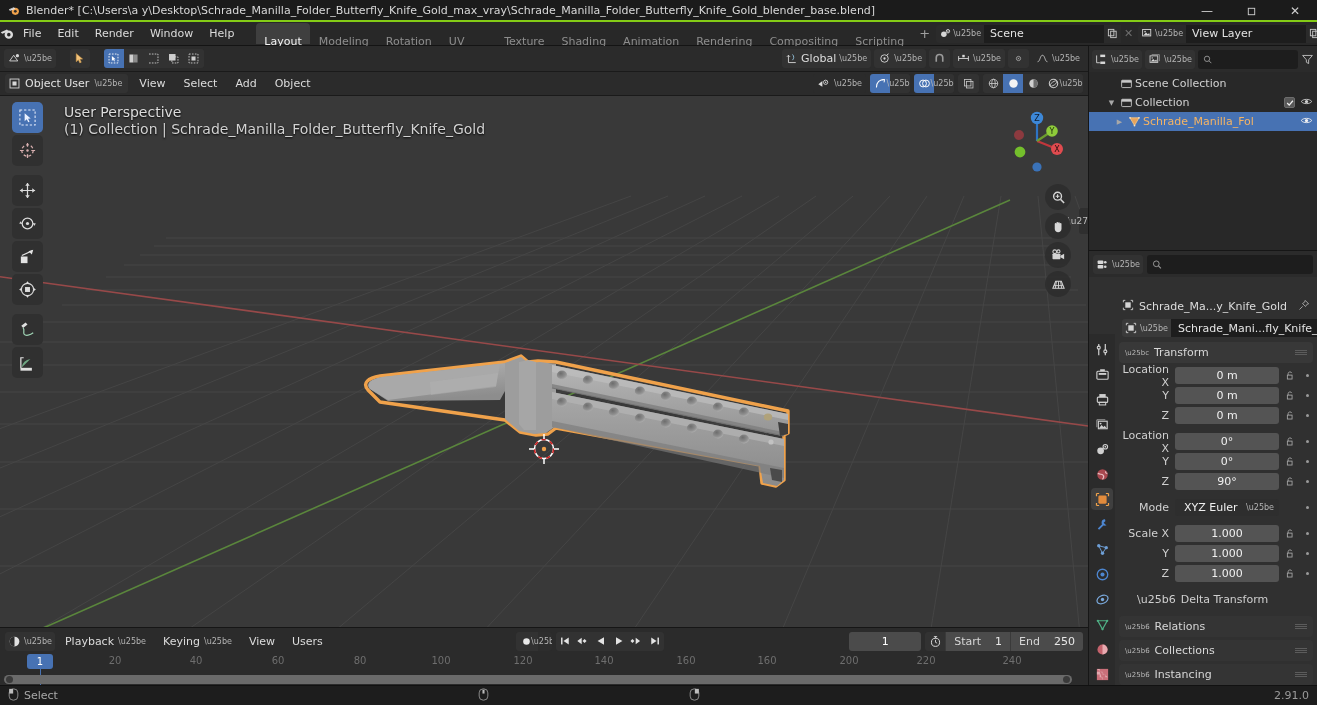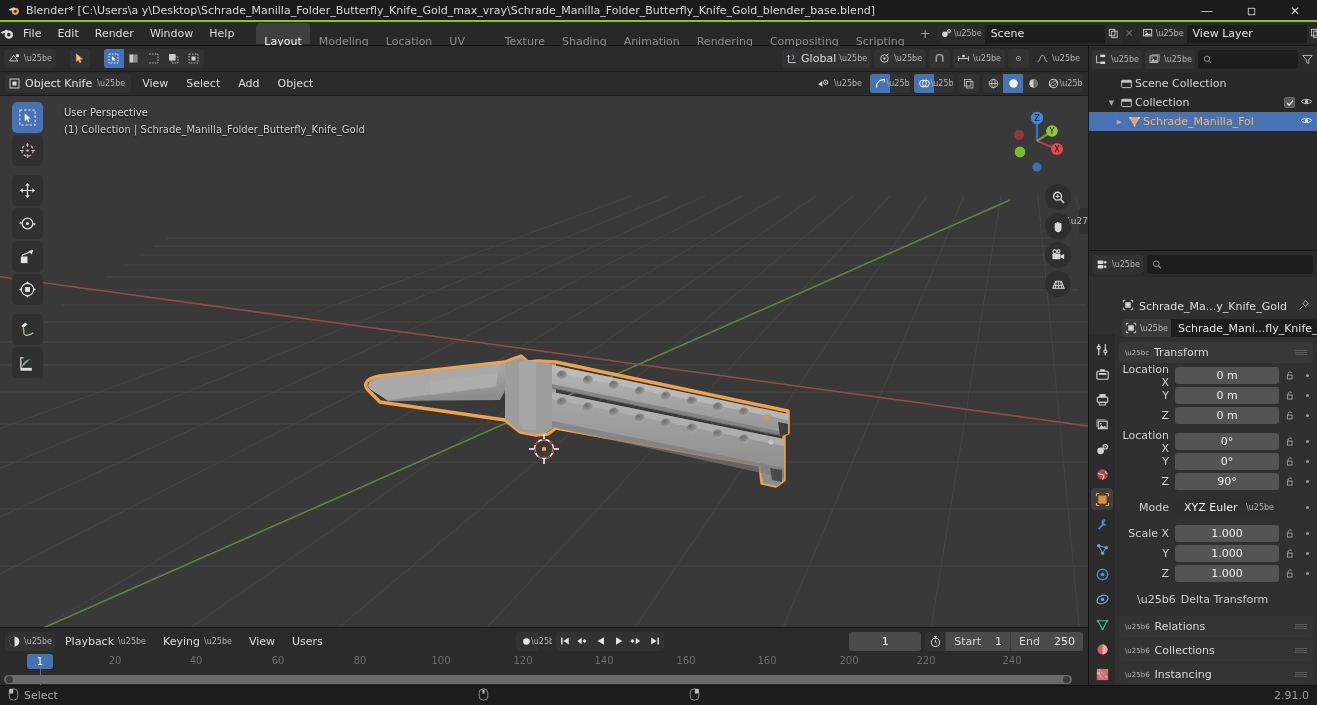--- a/index.html
+++ b/index.html
@@ -62,21 +62,21 @@
   .vp-header2{
     height:24px;background:#2b2b2b;display:flex;align-items:center;flex:0 0 24px;
     padding:0 5px;gap:4px;border-bottom:1px solid #1a1a1a;
   }
   .modebtn{display:flex;align-items:center;gap:4px;height:19px;padding:0 6px 0 3px;background:#323232;border-radius:3px;font-size:11px;color:#e2e2e2;}
   .mitem{padding:0 7px;height:19px;line-height:19px;font-size:11px;color:#dcdcdc;border-radius:3px;}
 
   
   .viewport{position:relative;flex:1 1 auto;overflow:hidden;background:#393939;min-height:0;}
   .vp-canvas{position:absolute;inset:0;}
-  .vp-text{position:absolute;left:64px;top:8px;font-size:10px;color:#dcdcdc;line-height:17px;text-shadow:0 1px 2px #000;pointer-events:none;}
+  .vp-text{position:absolute;left:64px;top:8px;font-size:14px;color:#dcdcdc;line-height:17px;text-shadow:0 1px 2px #000;pointer-events:none;}
   .vp-text .l2{color:#d2d2d2;}
 
   
   .toolcol{position:absolute;left:12px;top:6px;width:31px;display:flex;flex-direction:column;gap:2px;}
   .tool{width:31px;height:31px;border-radius:5px;background:#303030;display:flex;align-items:center;justify-content:center;}
   .tool.active{background:#4772b3;}
   .toolgap{height:5px;}
 
   
   .navgizmo{position:absolute;right:14px;top:8px;width:74px;height:74px;}
@@ -204,21 +204,21 @@
     </div>
     <div class="menu-item">File</div>
     <div class="menu-item">Edit</div>
     <div class="menu-item">Render</div>
     <div class="menu-item">Window</div>
     <div class="menu-item">Help</div>
 
     <div class="wstabs">
       <div class="wstab active">Layout</div>
       <div class="wstab">Modeling</div>
-      <div class="wstab">Location</div>
+      <div class="wstab">Rotation</div>
       <div class="wstab">UV Editing</div>
       <div class="wstab">Texture Paint</div>
       <div class="wstab">Shading</div>
       <div class="wstab">Animation</div>
       <div class="wstab">Rendering</div>
       <div class="wstab">Compositing</div>
       <div class="wstab">Scripting</div>
       <div class="plus">+</div>
     </div>
 
@@ -361,21 +361,21 @@
           <span class="caret">\u25be</span>
         </div>
       </div>
 
       <div class="vp-header2">
         <div class="modebtn">
           <svg width="13" height="13" viewBox="0 0 16 16">
             <rect x="2.5" y="2.5" width="11" height="11" fill="none" stroke="#d8d8d8" stroke-width="1.1"></rect>
             <rect x="5.5" y="5.5" width="5" height="5" fill="#d8d8d8"></rect>
           </svg>
-          <span>Object Knife</span>
+          <span>Object User</span>
           <span class="caret">\u25be</span>
         </div>
         <div class="mitem">View</div>
         <div class="mitem">Select</div>
         <div class="mitem">Add</div>
         <div class="mitem">Object</div>
 
         <div style="flex:1 1 auto"></div>
 
         <div class="hbtn" style="background:#2b2b2b">

